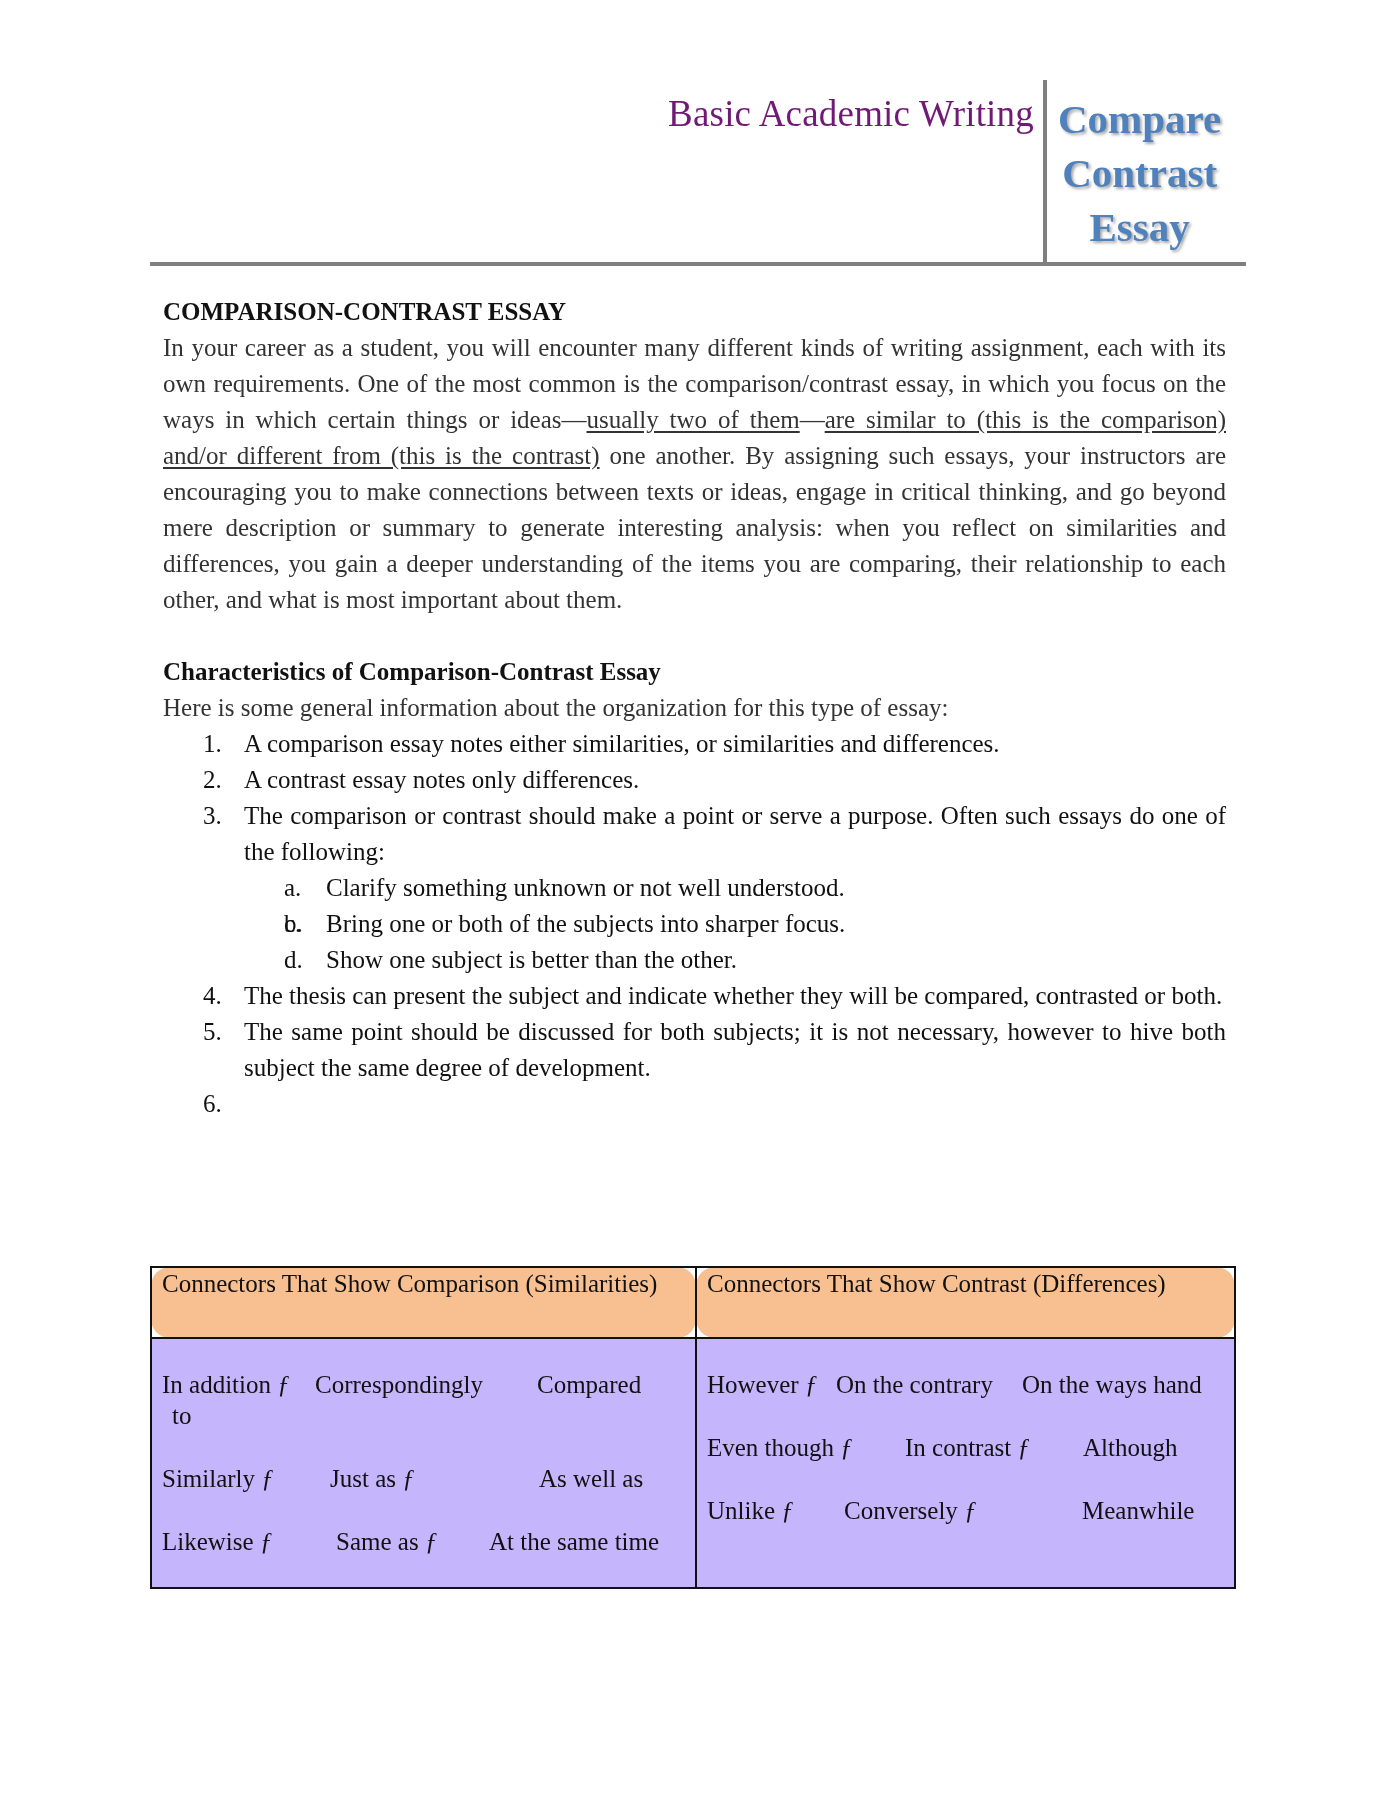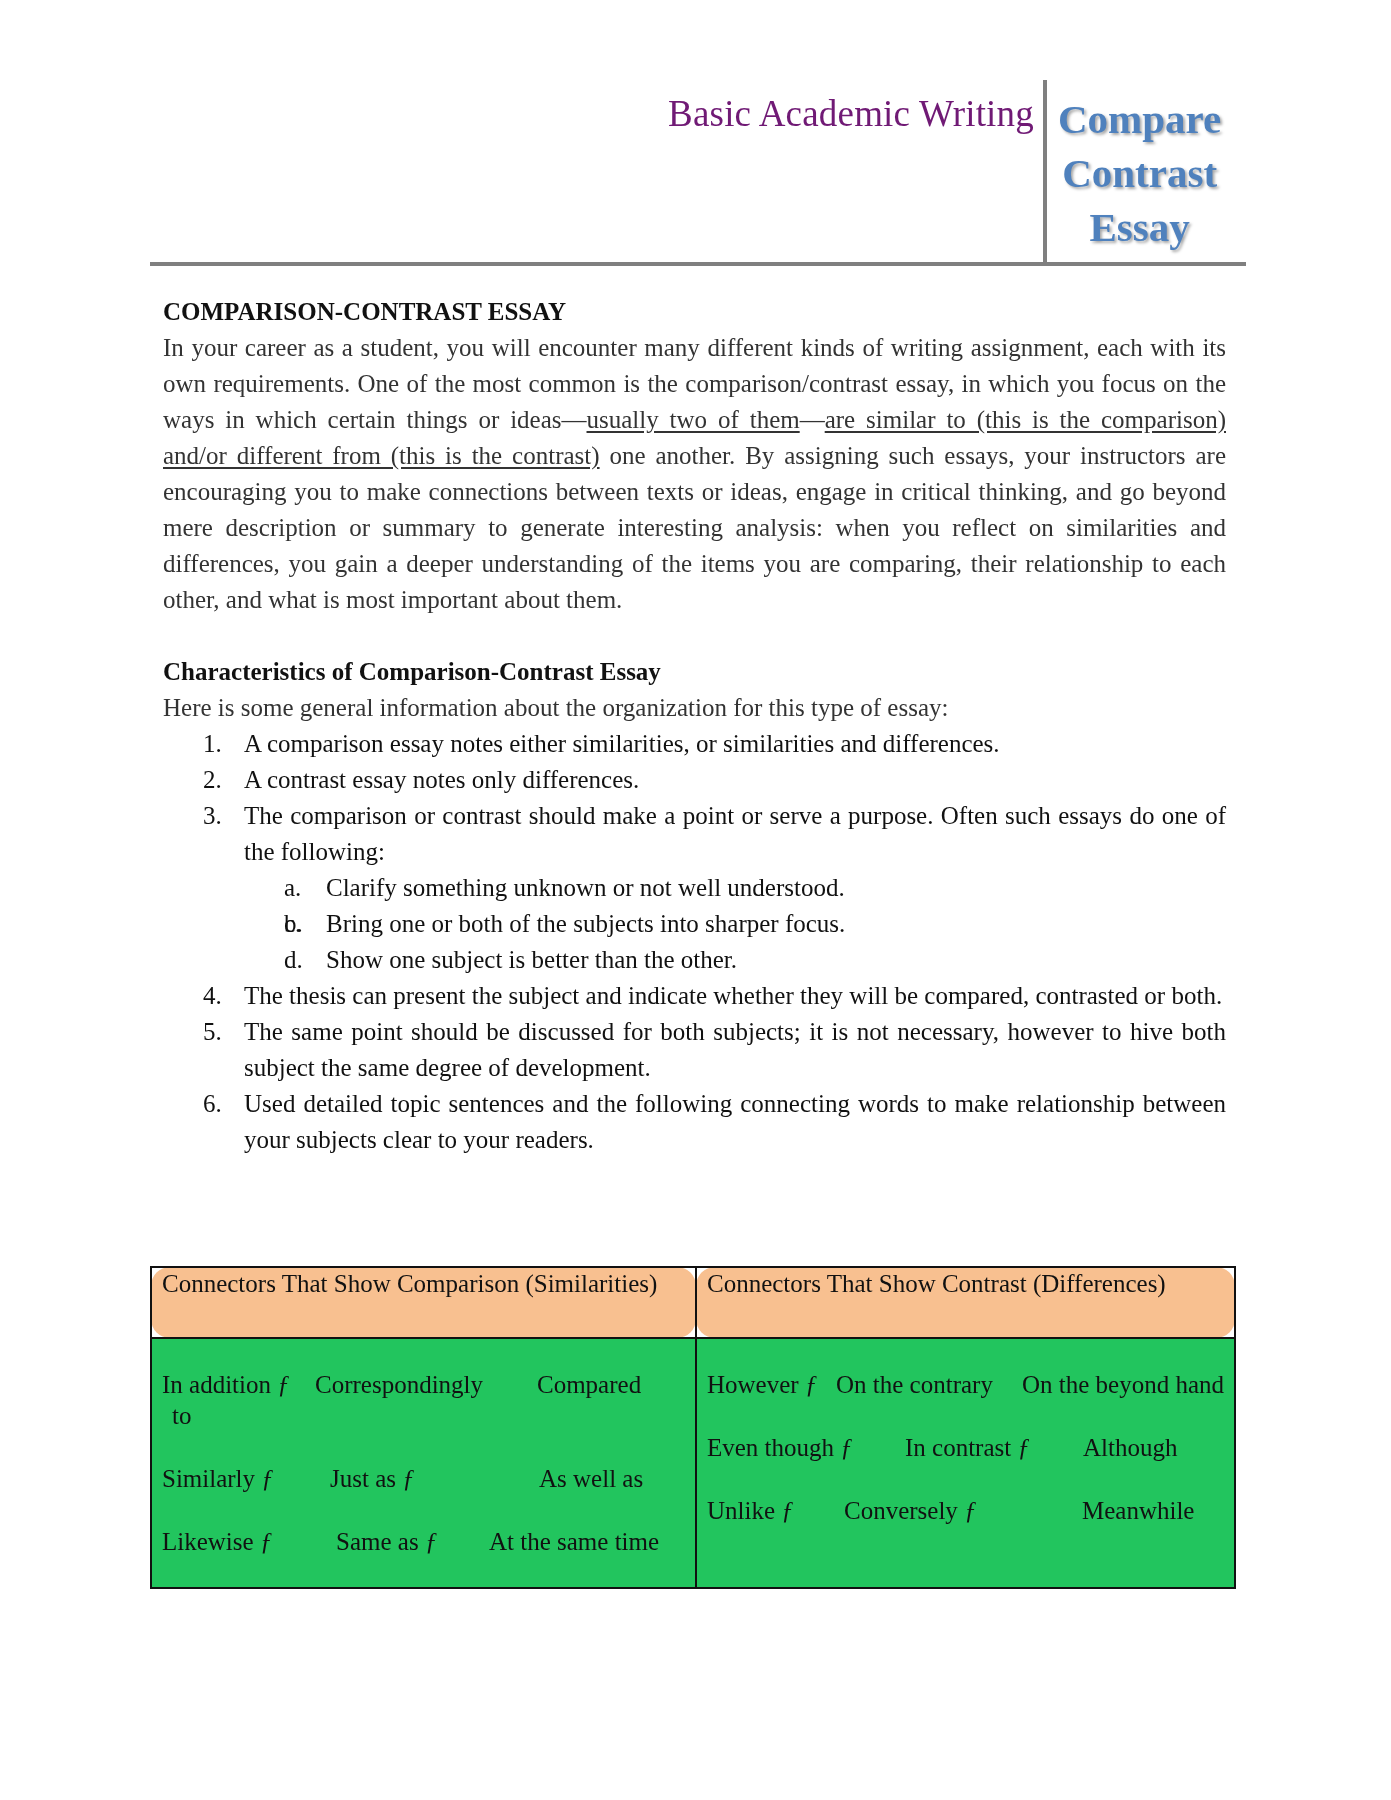--- a/index.html
+++ b/index.html
@@ -26,21 +26,21 @@
   .list-item { position: relative; padding-left: 81px; text-align: justify; color: #111; }
   .list-item .num { position: absolute; left: 40px; top: 0; }
   .sub-item { position: relative; padding-left: 163px; color: #111; }
   .sub-item .num { position: absolute; left: 121px; top: 0; }
 
   
   .connectors { position: absolute; left: 150px; top: 1266px; width: 1086px; border: 2px solid #111;
         border-collapse: collapse; font-size: 25px; color: #111; }
   .connectors td { border: 2px solid #111; vertical-align: top; padding: 0 10px; }
   .connectors .head td { background: #f8c090; height: 68px; line-height: 30px; padding-top: 1px; border-radius: 19px; }
-  .connectors .body td { background: #22c55e; height: 248px; }
+  .connectors .body td { background: #c4b5fd; height: 248px; }
   .col-left { width: 523px; }
   .cell-grid { position: relative; height: 248px; }
   .w { position: absolute; white-space: nowrap; }
   .f { font-style: italic; }
 </style>
 </head>
 <body>
 
 <div class="header">
   <div class="header-left-title">Basic Academic Writing</div>
@@ -66,21 +66,21 @@
   <div class="list-item"><span class="num">2.</span><span>A contrast essay notes only differences.</span></div>
   <div class="list-item"><span class="num">3.</span><span>The comparison or contrast should make a point or serve a purpose. Often such essays do one of the following:</span></div>
 
   <div class="sub-item"><span class="num">a.</span><span>Clarify something unknown or not well understood.</span></div>
   <div class="sub-item"><span class="num">b.</span></div>
   <div class="sub-item"><span class="num">c.</span><span>Bring one or both of the subjects into sharper focus.</span></div>
   <div class="sub-item"><span class="num">d.</span><span>Show one subject is better than the other.</span></div>
 
   <div class="list-item"><span class="num">4.</span><span>The thesis can present the subject and indicate whether they will be compared, contrasted or both.</span></div>
   <div class="list-item"><span class="num">5.</span><span>The same point should be discussed for both subjects; it is not necessary, however to hive both subject the same degree of development.</span></div>
-  <div class="list-item"><span class="num">6.</span><span>Used detailed topic sentences and the following connecting words to make relationship between your subjects clear to your readers.</span></div>
+  <div class="list-item"><span class="num">6.</span></div>
 </div>
 
 <table class="connectors">
   <tbody>
       <tr class="head">
     <td class="col-left">Connectors That Show Comparison (Similarities)</td>
     <td>Connectors That Show Contrast (Differences)</td>
   </tr>
   <tr class="body">
     <td class="col-left">
@@ -94,21 +94,21 @@
         <span class="w" style="left:377px;top:126px">As well as</span>
         <span class="w" style="left:0;top:189px"><span>Likewise</span> <span class="f">ƒ</span></span>
         <span class="w" style="left:174px;top:189px"><span>Same as</span> <span class="f">ƒ</span></span>
         <span class="w" style="left:327px;top:189px">At the same time</span>
       </div>
     </td>
     <td>
       <div class="cell-grid">
         <span class="w" style="left:0;top:32px"><span>However</span> <span class="f">ƒ</span></span>
         <span class="w" style="left:129px;top:32px">On the contrary</span>
-        <span class="w" style="left:315px;top:32px">On the beyond hand</span>
+        <span class="w" style="left:315px;top:32px">On the ways hand</span>
         <span class="w" style="left:0;top:95px"><span>Even though</span> <span class="f">ƒ</span></span>
         <span class="w" style="left:198px;top:95px"><span>In contrast</span> <span class="f">ƒ</span></span>
         <span class="w" style="left:376px;top:95px">Although</span>
         <span class="w" style="left:0;top:158px"><span>Unlike</span> <span class="f">ƒ</span></span>
         <span class="w" style="left:137px;top:158px"><span>Conversely</span> <span class="f">ƒ</span></span>
         <span class="w" style="left:375px;top:158px">Meanwhile</span>
       </div>
     </td>
   </tr>
 </tbody>

